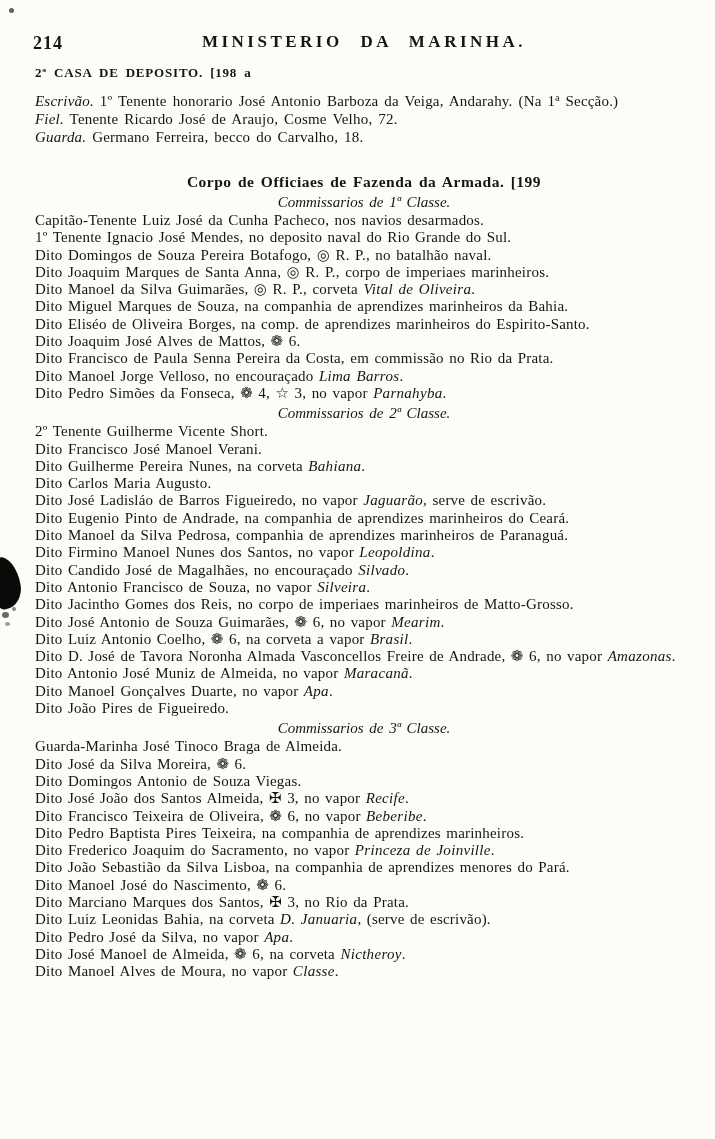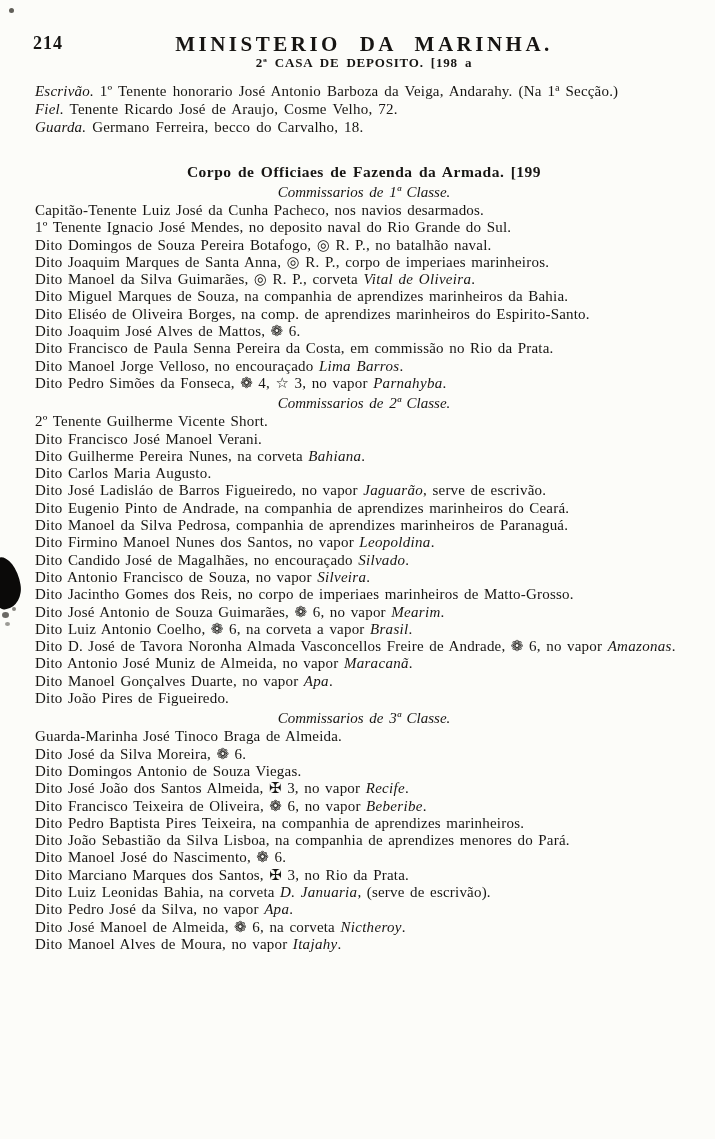--- a/index.html
+++ b/index.html
@@ -22,30 +22,29 @@
     height: 22px;
   }
   .page-number {
     position: absolute;
     left: -2px; top: 1px;
     font-size: 18px;
     font-weight: bold;
     letter-spacing: 1px;
   }
   .main-title {
-    font-size: 21px;
+    font-size: 17px;
     font-weight: bold;
     letter-spacing: 3.5px;
     word-spacing: 10px;
   }
   .subheader {
-    text-align: center;
     font-size: 13px;
     font-weight: bold;
-    margin-top: 1px;
+    margin-top: 11px;
     letter-spacing: 0.8px;
     word-spacing: 3px;
   }
   .staff {
     margin-top: 11px;
     font-size: 15px;
     line-height: 18px;
   }
   .staff-line {
     padding-left: 13px;
@@ -150,27 +149,28 @@
       <div class="entry">Dito Antonio José Muniz de Almeida, no vapor <i>Maracanã</i>.</div>
       <div class="entry">Dito Manoel Gonçalves Duarte, no vapor <i>Apa</i>.</div>
       <div class="entry">Dito João Pires de Figueiredo.</div>
       <div class="class-title">Commissarios de 3ª Classe.</div>
       <div class="entry">Guarda-Marinha José Tinoco Braga de Almeida.</div>
       <div class="entry">Dito José da Silva Moreira, ❁ 6.</div>
       <div class="entry">Dito Domingos Antonio de Souza Viegas.</div>
       <div class="entry">Dito José João dos Santos Almeida, ✠ 3, no vapor <i>Recife</i>.</div>
       <div class="entry">Dito Francisco Teixeira de Oliveira, ❁ 6, no vapor <i>Beberibe</i>.</div>
       <div class="entry">Dito Pedro Baptista Pires Teixeira, na companhia de aprendizes marinheiros.</div>
+      <div class="entry">Dito Frederico Joaquim do Sacramento, no vapor <i>Princeza de Joinville</i>.</div>
       <div class="entry">Dito João Sebastião da Silva Lisboa, na companhia de aprendizes menores do Pará.</div>
       <div class="entry">Dito Manoel José do Nascimento, ❁ 6.</div>
       <div class="entry">Dito Marciano Marques dos Santos, ✠ 3, no Rio da Prata.</div>
       <div class="entry">Dito Luiz Leonidas Bahia, na corveta <i>D. Januaria</i>, (serve de escrivão).</div>
       <div class="entry">Dito Pedro José da Silva, no vapor <i>Apa</i>.</div>
       <div class="entry">Dito José Manoel de Almeida, ❁ 6, na corveta <i>Nictheroy</i>.</div>
-      <div class="entry">Dito Manoel Alves de Moura, no vapor <i>Itajahy</i>.</div>
+      <div class="entry">Dito Manoel Alves de Moura, no vapor <i>Classe</i>.</div>
     </div>
 
 </div>
 
 <div class="ink-blot"></div>
 <div class="ink-speck speck-1"></div>
 <div class="ink-speck speck-2"></div>
 <div class="ink-speck speck-3"></div>
 <div class="ink-speck speck-4"></div>
 

